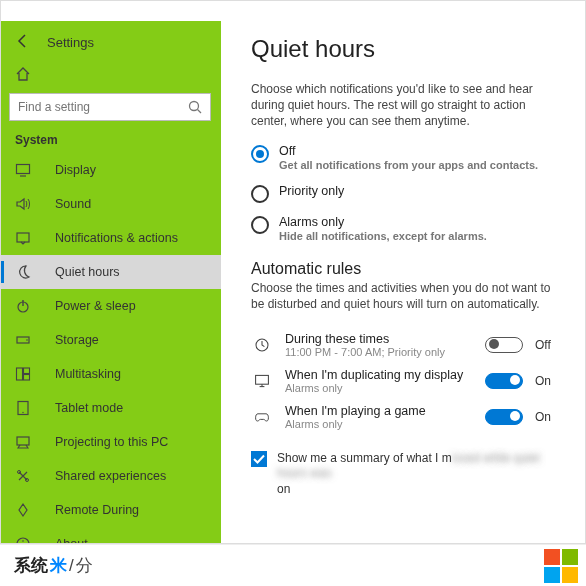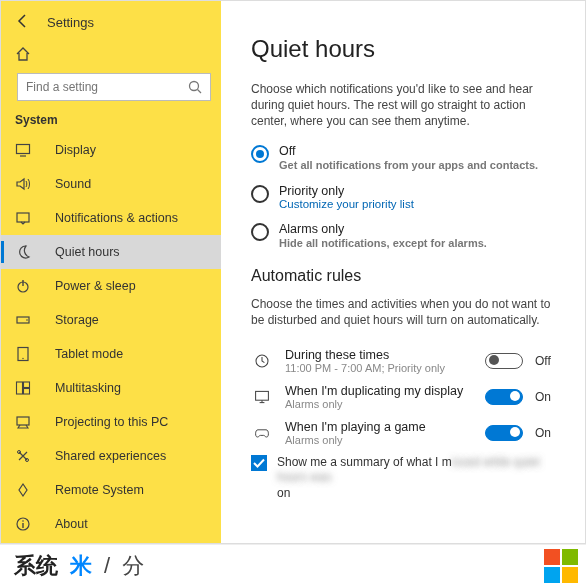--- a/index.html
+++ b/index.html
@@ -14,39 +14,40 @@
     background: #fff;
   }
   .app {
     display: flex;
     height: 544px;
     width: 100%;
     border: 1px solid #ddd;
   }
   .sidebar {
     width: 220px;
-    background: #fde047;
+    background: #84cc16;
     display: flex;
     flex-direction: column;
     padding: 8px 0 0 0;
+    margin-top: 20px;
   }
   .top-row {
     display: flex;
     align-items: center;
     gap: 16px;
     padding: 4px 14px 10px 14px;
     font-size: 13px;
     color: #333;
   }
   .top-row .title { flex: 1; }
   .home-row {
     padding: 4px 14px 8px 14px;
   }
   .search-wrap {
-    padding: 0 10px 8px 16px;
+    padding: 0 10px 8px 8px;
   }
   .search {
     width: 100%;
     height: 28px;
     border: 1px solid #bbb;
     background: #fff;
     font-size: 12px;
     padding: 0 28px 0 8px;
     color: #666;
   }
@@ -111,21 +112,21 @@
   .radio-item.checked .radio-outer { border-color: #0078d4; }
   .radio-inner {
     width: 8px; height: 8px; border-radius: 50%; background: #0078d4;
   }
   .radio-label { font-size: 12.5px; color: #222; }
   .radio-sub { font-size: 11px; color: #777; line-height: 1.35; font-weight: bold; }
   .link { color: #0066b4; cursor: pointer; font-size: 11.5px; }
   .subhead {
     font-size: 16px;
     color: #222;
-    margin: 6px 0 11px 0;
+    margin: 6px 0 2px 0;
     font-weight: 400;
   }
   .rules { margin-top: 10px; }
   .rule-row {
     display: flex;
     align-items: center;
     gap: 12px;
     padding: 5px 0;
   }
   .rule-ico { width: 22px; display:flex;justify-content:center; color:#444; }
@@ -139,47 +140,47 @@
   .toggle.off { border: 1.5px solid #555; background: #fff; }
   .toggle.on { background: #0078d4; border: 1.5px solid #0078d4; }
   .knob {
     width: 10px; height: 10px; border-radius: 50%;
     position: absolute; top: 1.3px;
   }
   .toggle.off .knob { background: #555; left: 2.5px; }
   .toggle.on .knob { background: #fff; right: 2.5px; }
   .toggle-state { font-size: 12px; color: #333; width: 24px; text-align: left; }
   .check-row {
-    display: flex; gap: 10px; margin-top: 4px;
+    display: flex; gap: 10px; margin-top: 16px;
   }
   .checkbox {
     width: 16px; height: 16px; background: #0078d4;
     display: flex; align-items: center; justify-content: center;
     color: #fff; font-size: 12px; flex-shrink: 0;
   }
   .check-label { font-size: 12px; color: #333; line-height: 1.3; }
   .blur { color: transparent; text-shadow: 0 0 6px rgba(100,100,100,0.7); }
   .footer {
     position: absolute;
     left: 0; right: 0; bottom: 0;
     height: 42px;
     background: #fff;
     display: flex;
     align-items: center;
     justify-content: space-between;
     padding: 0 8px 0 14px;
     border-top: 1px solid #eee;
   }
   .brand {
-    font-size: 22px;
+    font-size: 17px;
     font-weight: 600;
     color: #222;
     display: flex;
     align-items: center;
-    gap: 12px;
+    gap: 2px;
   }
   .brand .s1 { color: #222; }
   .brand .s2 { color: #0086ff; }
   .brand .slash { color: #444; font-weight: 300; }
   .brand .thin { font-weight: 300; color: #444; }
   .winlogo {
     width: 34px; height: 34px;
     display: grid;
     grid-template-columns: 16px 16px;
     grid-template-rows: 16px 16px;
@@ -271,39 +272,39 @@
             <svg viewBox="0 0 16 16">
               <rect x="2" y="5" width="12" height="6" fill="none" stroke="#444" stroke-width="1.2"></rect>
               <circle cx="12" cy="8" r="0.8" fill="#444"></circle>
             </svg>
           </span>
           <span>Storage</span>
         </div>
         <div class="nav-item">
           <span class="ico">
             <svg viewBox="0 0 16 16">
-              <rect x="3" y="1.5" width="10" height="13" fill="none" stroke="#444" stroke-width="1.2"></rect>
-              <circle cx="8" cy="12.5" r="0.7" fill="#444"></circle>
-            </svg>
-          </span>
-          <span>Tablet mode</span>
-        </div>
-        <div class="nav-item">
-          <span class="ico">
-            <svg viewBox="0 0 16 16">
               <rect x="1.5" y="2" width="6" height="12" fill="none" stroke="#444" stroke-width="1.1"></rect>
               <rect x="8.5" y="2" width="6" height="5.5" fill="none" stroke="#444" stroke-width="1.1"></rect>
               <rect x="8.5" y="8.5" width="6" height="5.5" fill="none" stroke="#444" stroke-width="1.1"></rect>
             </svg>
           </span>
           <span>Multitasking</span>
         </div>
         <div class="nav-item">
           <span class="ico">
             <svg viewBox="0 0 16 16">
+              <rect x="3" y="1.5" width="10" height="13" fill="none" stroke="#444" stroke-width="1.2"></rect>
+              <circle cx="8" cy="12.5" r="0.7" fill="#444"></circle>
+            </svg>
+          </span>
+          <span>Tablet mode</span>
+        </div>
+        <div class="nav-item">
+          <span class="ico">
+            <svg viewBox="0 0 16 16">
               <rect x="2" y="3" width="12" height="8" fill="none" stroke="#444" stroke-width="1.2"></rect>
               <path d="M5 11l-2 3h10l-2-3" fill="none" stroke="#444" stroke-width="1.1"></path>
             </svg>
           </span>
           <span>Projecting to this PC</span>
         </div>
         <div class="nav-item">
           <span class="ico">
             <svg viewBox="0 0 16 16">
               <path d="M4 4l8 8M12 4l-8 8" stroke="#444" stroke-width="1.2"></path>
@@ -312,21 +313,21 @@
             </svg>
           </span>
           <span>Shared experiences</span>
         </div>
         <div class="nav-item">
           <span class="ico">
             <svg viewBox="0 0 16 16">
               <path d="M8 14l4-6-4-6-4 6z" fill="none" stroke="#444" stroke-width="1.2"></path>
             </svg>
           </span>
-          <span>Remote System</span>
+          <span>Remote During</span>
         </div>
         <div class="nav-item">
           <span class="ico">
             <svg viewBox="0 0 16 16">
               <circle cx="8" cy="8" r="6" fill="none" stroke="#444" stroke-width="1.2"></circle>
               <circle cx="8" cy="5" r="0.8" fill="#444"></circle>
               <line x1="8" y1="7" x2="8" y2="12" stroke="#444" stroke-width="1.4"></line>
             </svg>
           </span>
           <span>About</span>
@@ -345,21 +346,20 @@
           </div>
           <div>
             <div class="radio-label">Off</div>
             <div class="radio-sub">Get all notifications from your apps and contacts.</div>
           </div>
         </div>
         <div class="radio-item">
           <div class="radio-outer"></div>
           <div>
             <div class="radio-label">Priority only</div>
-            <div class="link">Customize your priority list</div>
           </div>
         </div>
         <div class="radio-item">
           <div class="radio-outer"></div>
           <div>
             <div class="radio-label">Alarms only</div>
             <div class="radio-sub">Hide all notifications, except for alarms.</div>
           </div>
         </div>
       </div>

